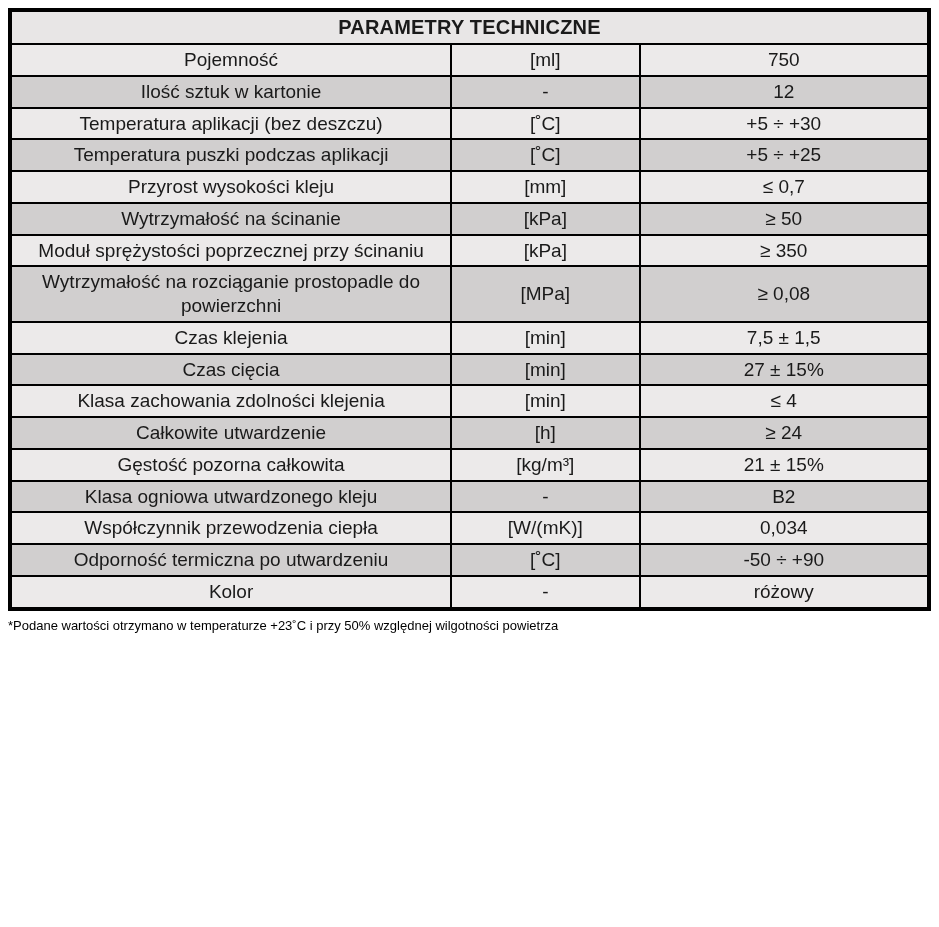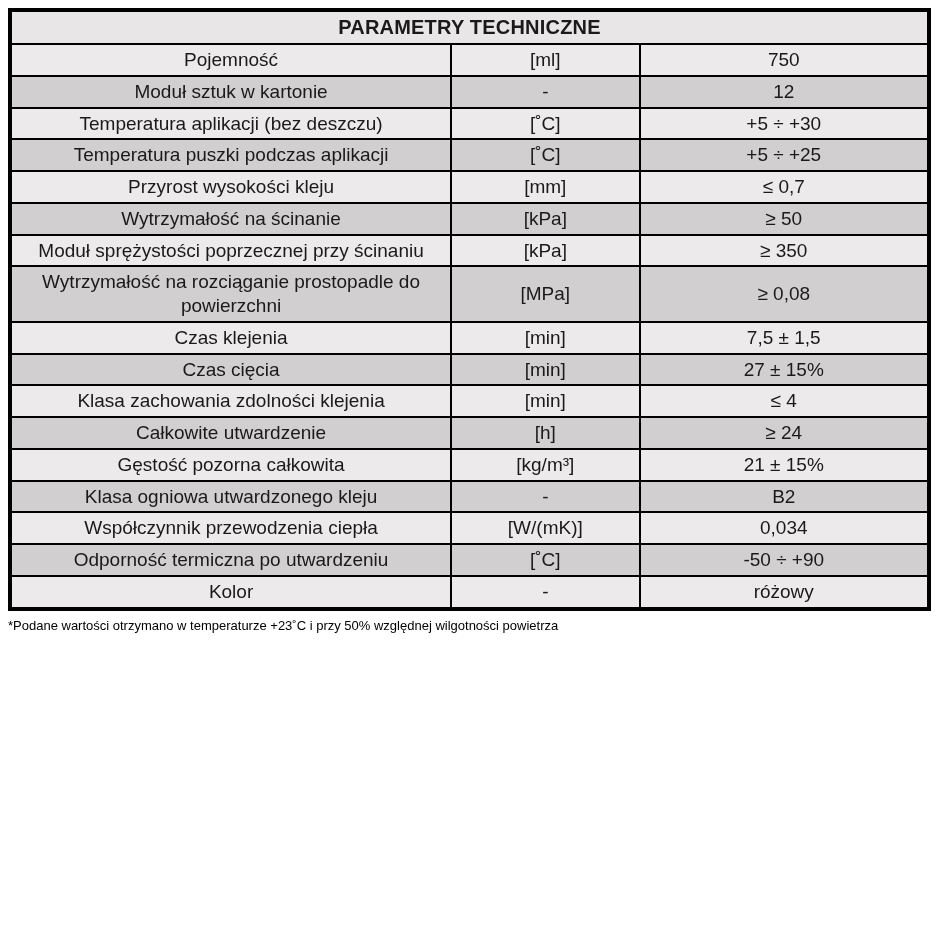--- a/index.html
+++ b/index.html
@@ -73,21 +73,21 @@
         <th colspan="3">PARAMETRY TECHNICZNE</th>
       </tr>
     </thead>
     <tbody id="table-body">
         <tr>
           <td>Pojemność</td>
           <td>[ml]</td>
           <td>750</td>
         </tr>
         <tr>
-          <td>Moduł sztuk w kartonie</td>
+          <td>Ilość sztuk w kartonie</td>
           <td>-</td>
           <td>12</td>
         </tr>
         <tr>
           <td>Temperatura aplikacji (bez deszczu)</td>
           <td>[˚C]</td>
           <td>+5 ÷ +30</td>
         </tr>
         <tr>
           <td>Temperatura puszki podczas aplikacji</td>

